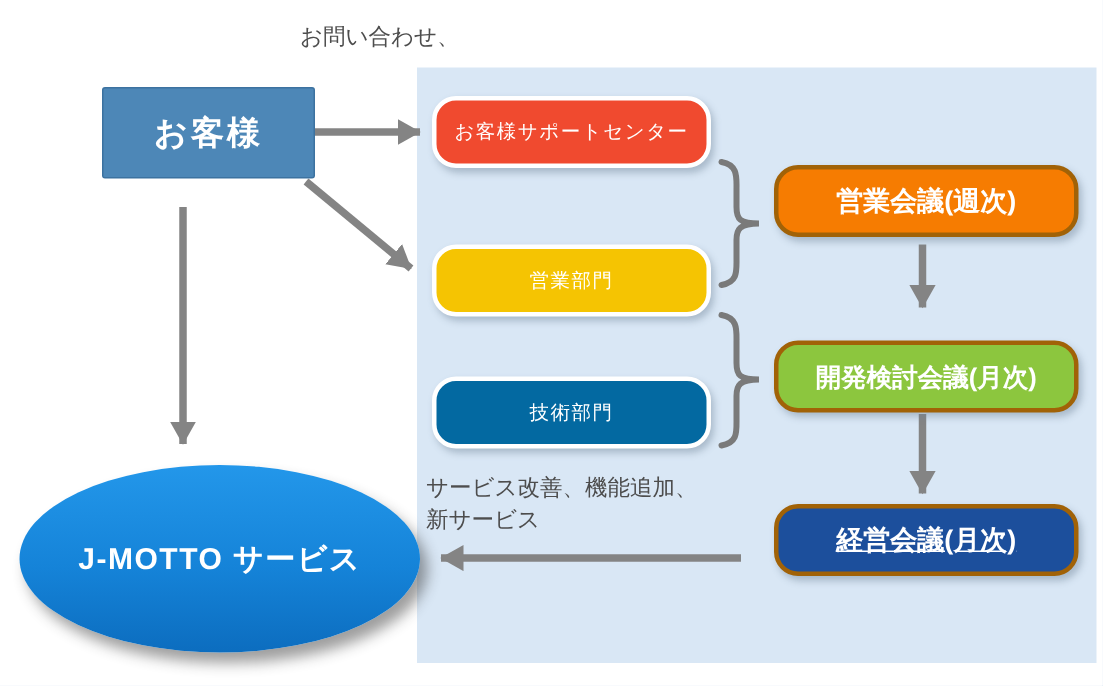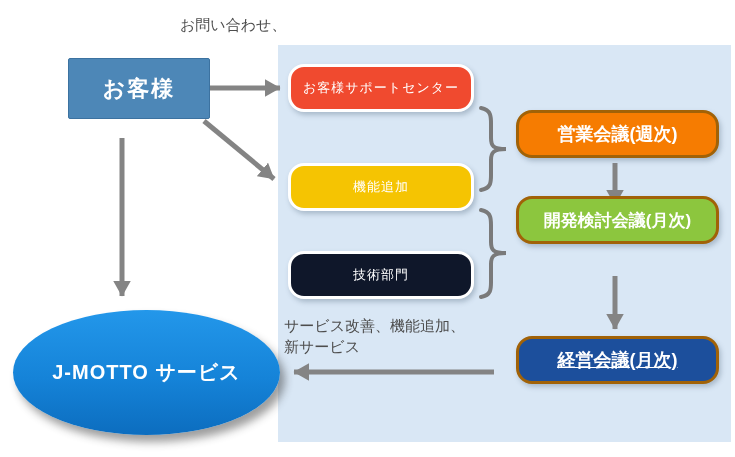--- a/index.html
+++ b/index.html
@@ -3,29 +3,29 @@
 <meta charset="utf-8">
 <style>
   html,body{margin:0;padding:0;background:#ffffff;}
   body{font-family:"Liberation Sans","DejaVu Sans",sans-serif;}
   .canvas{position:relative;width:735px;height:457px;background:#ffffff;overflow:hidden;}
   .panel{position:absolute;left:278px;top:45px;width:453px;height:397px;background:#d9e7f5;z-index:1;}
   .arrow-layer{position:absolute;left:0;top:0;width:735px;height:457px;z-index:2;pointer-events:none;}
   .portal-title{position:absolute;left:378px;top:22px;z-index:3;color:#1414bb;font-size:17px;font-weight:bold;letter-spacing:1px;white-space:nowrap;}
   .customer-box{position:absolute;left:68px;top:58px;width:140px;height:59px;background:#4d87b7;border:1px solid #3c72a0;border-radius:2px;z-index:3;display:flex;align-items:center;justify-content:center;color:#fff;font-size:22px;font-weight:bold;letter-spacing:2px;}
   .note{position:absolute;z-index:3;color:#4d4d4d;font-size:15px;line-height:21px;white-space:nowrap;}
-  .note-top{left:180px;top:14px;}
+  .note-top{left:200px;top:14px;}
   .note-bottom{left:284px;top:315px;}
   .dept-box{position:absolute;left:288px;width:186px;height:48px;border:3px solid #ffffff;border-radius:16px;box-sizing:border-box;z-index:3;display:flex;align-items:center;justify-content:center;color:#ffffff;font-size:13px;box-shadow:2px 3px 5px rgba(110,130,150,0.45);letter-spacing:1px;}
   .dept-support{top:64px;}
   .dept-sales{top:163px;}
   .dept-tech{top:251px;}
   .meeting-box{position:absolute;left:516px;width:203px;height:48px;border:3px solid #a16207;border-radius:16px;box-sizing:border-box;z-index:3;display:flex;align-items:center;justify-content:center;color:#ffffff;font-size:18px;font-weight:bold;box-shadow:2px 3px 5px rgba(110,130,150,0.45);white-space:nowrap;}
   .meeting-sales{top:110px;}
-  .meeting-dev{top:196px;font-size:17px;}
+  .meeting-dev{top:227px;font-size:17px;}
   .meeting-exec{top:336px;}
   .service-ellipse{position:absolute;left:13px;top:310px;width:267px;height:125px;border-radius:50%;background:linear-gradient(180deg,#2397ea 0%,#1583d8 55%,#0c6dbf 100%);box-shadow:5px 7px 9px rgba(40,40,40,0.45);z-index:3;display:flex;align-items:center;justify-content:center;color:#ffffff;font-size:20px;font-weight:bold;letter-spacing:1px;}
 </style>
 </head>
 <body>
 
 <div class="canvas">
 
   <div class="panel"></div>
 
@@ -46,22 +46,22 @@
   </svg>
 
 
   <div class="customer-box">お客様</div>
 
   <div class="note note-top">
     <div>お問い合わせ、</div>
   </div>
 
   <div class="dept-box dept-support" style="background-color: rgb(240, 74, 47);">お客様サポートセンター</div>
-  <div class="dept-box dept-sales" style="background-color: rgb(245, 196, 2);">機能追加</div>
-  <div class="dept-box dept-tech" style="background-color: #0f172a;">技術部門</div>
+  <div class="dept-box dept-sales" style="background-color: rgb(245, 196, 2);">営業部門</div>
+  <div class="dept-box dept-tech" style="background-color: #0369a1;">技術部門</div>
 
   <div class="meeting-box meeting-sales" style="background-color: rgb(246, 124, 1);">営業会議(週次)</div>
   <div class="meeting-box meeting-dev" style="background-color: rgb(140, 198, 62);">開発検討会議(月次)</div>
   <div class="meeting-box meeting-exec" style="background-color: rgb(28, 79, 156); text-decoration: underline;">経営会議(月次)</div>
 
   <div class="service-ellipse">J-MOTTO サービス</div>
 
   <div class="note note-bottom">
     <div>サービス改善、機能追加、</div>
     <div>新サービス</div>

